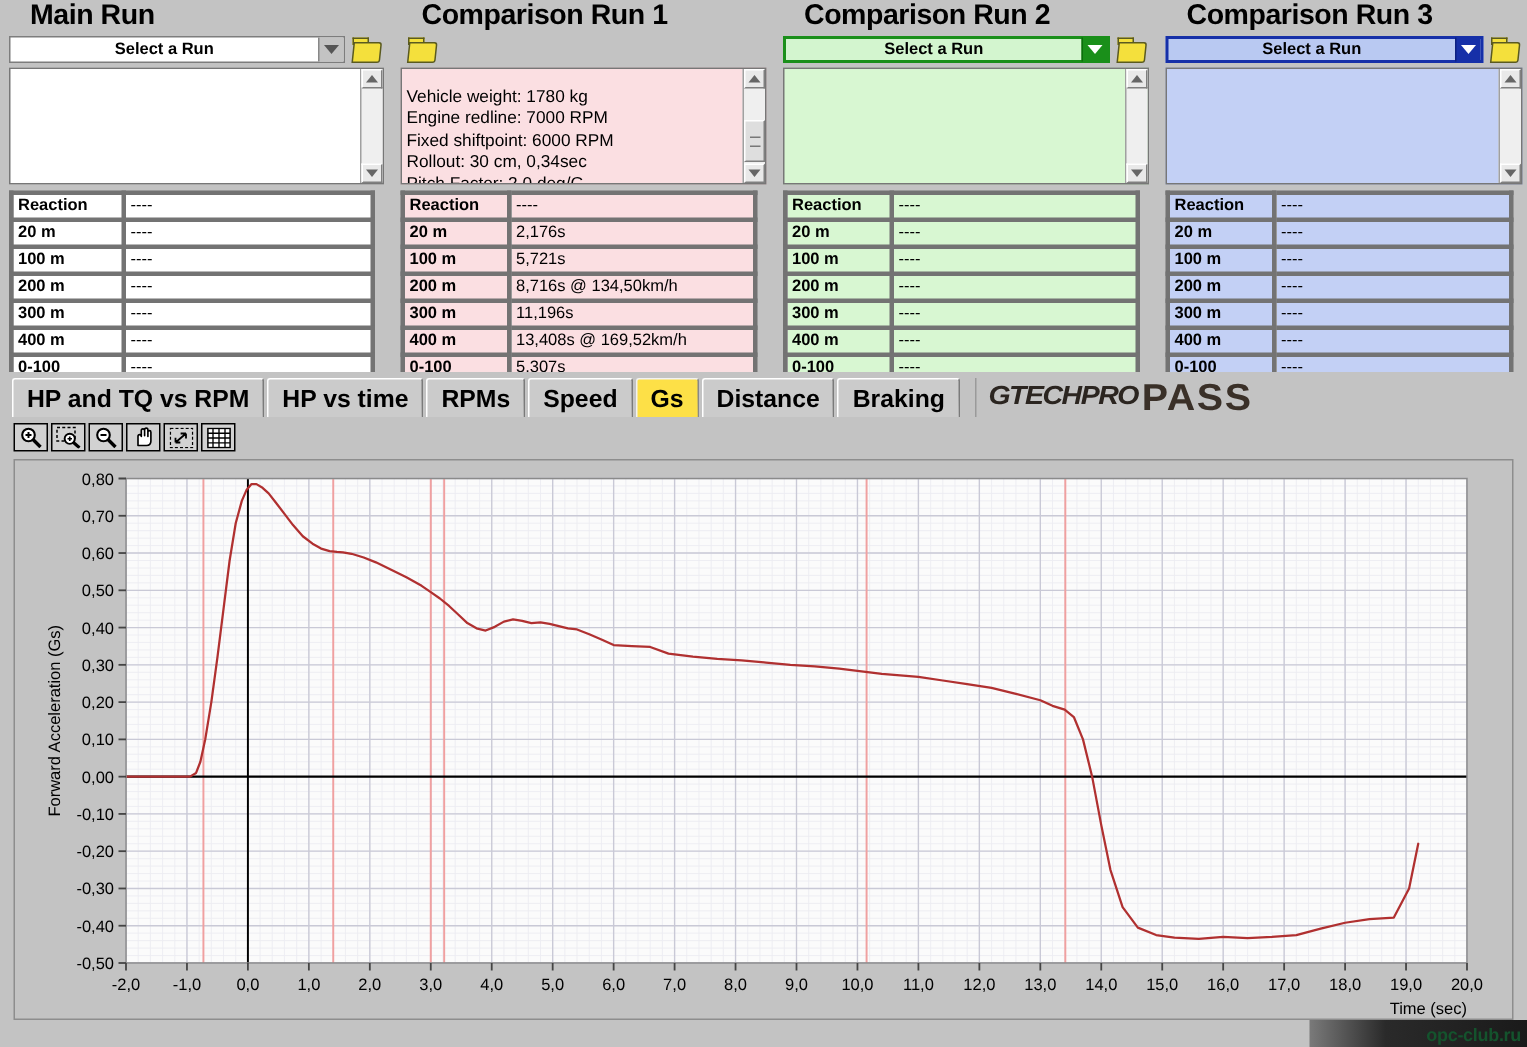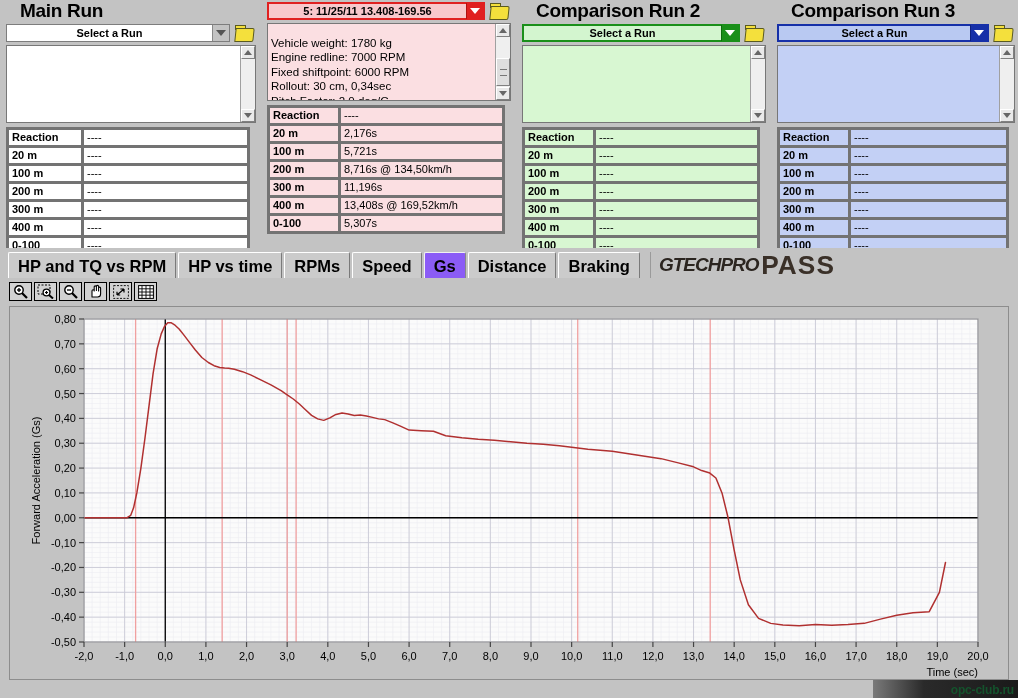--- a/index.html
+++ b/index.html
@@ -136,21 +136,21 @@
   .tabs{position:absolute;left:8px;top:2px;display:flex;align-items:flex-end;height:28px;}
   .tab{
     height:26px;line-height:26px;padding:0 9px;
     font-size:16.5px;font-weight:bold;color:#000;
     background:#cbcbcb;
     border:1px solid #ffffff;border-bottom:none;
     border-right-color:#7a7a7a;
     border-radius:2px 2px 0 0;
     margin-right:2px;box-sizing:border-box;white-space:nowrap;
   }
-  .tab.active{background:#8b5cf6;border-color:#f2f2f2;border-right-color:#888;}
+  .tab.active{background:#fde047;border-color:#f2f2f2;border-right-color:#888;}
   .logo{
     display:flex;align-items:center;height:26px;margin-left:8px;gap:4px;
     padding-left:8px;border-left:1px solid #9a9a9a;
   }
   .logo .gt{
     font-size:19px;font-weight:bold;font-style:italic;color:#2b2520;
     letter-spacing:-1px;
     transform:scaleY(0.92);
   }
   .logo .pass{
@@ -246,27 +246,22 @@
             </tr>
         <tr>
               <td class="k">0-100</td>
               <td>----</td>
             </tr>
       </tbody>
         </table>
     </div>
 
     <div class="panel p-r1" style="left:261px;width:250px;">
+      <div class="panel-title">Comparison Run 1</div>
       <div class="combo-row">
-        <div class="combo">
-          <span class="c-inner">5:   11/25/11 13.408-169.56</span>
-          <span class="c-arrow">
-              <i></i>
-            </span>
-        </div>
         <div class="folder">
             <div class="ft"></div>
             <div class="fb"></div>
           </div>
       </div>
       <div class="listbox">
         <div class="lb-text">Vehicle weight: 1780 kg
 Engine redline: 7000 RPM
 Fixed shiftpoint: 6000 RPM
 Rollout: 30 cm, 0,34sec

